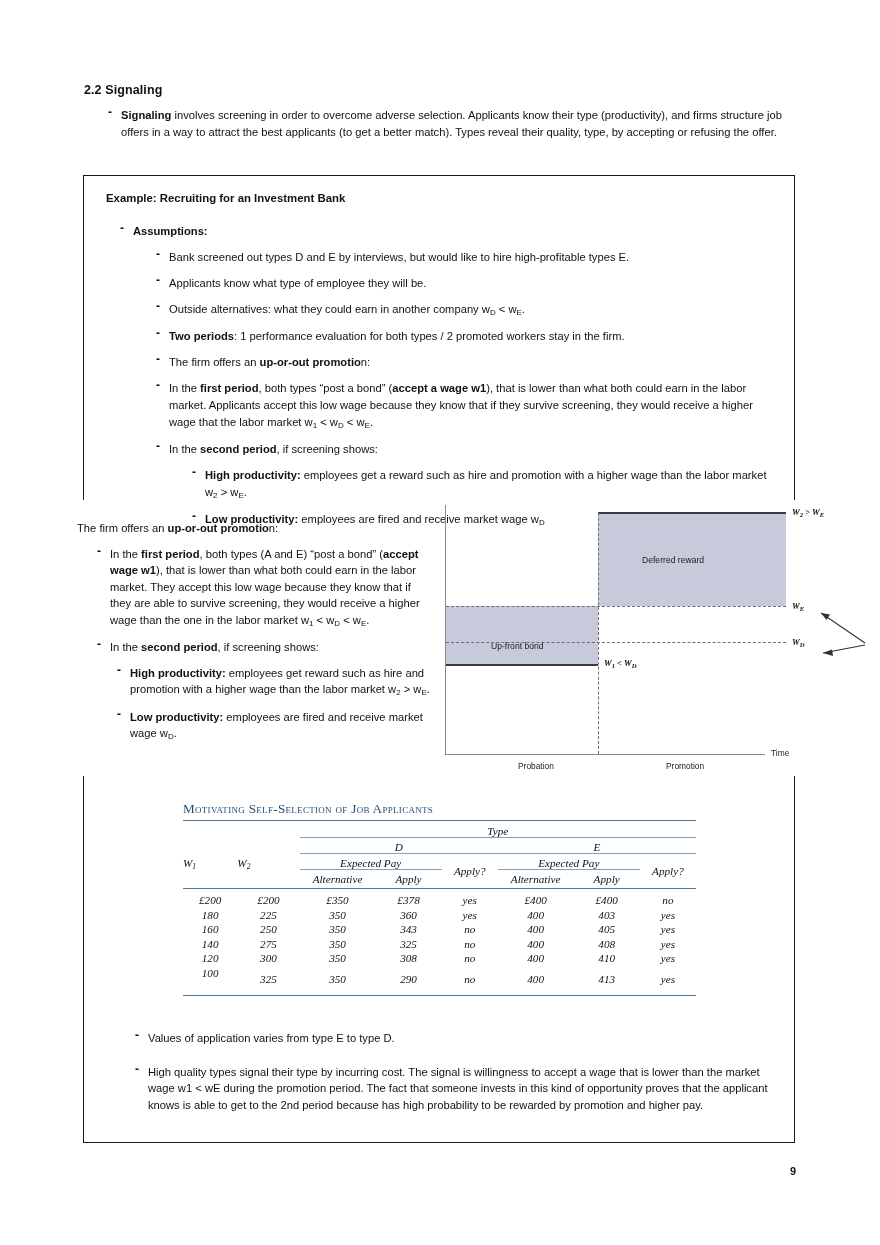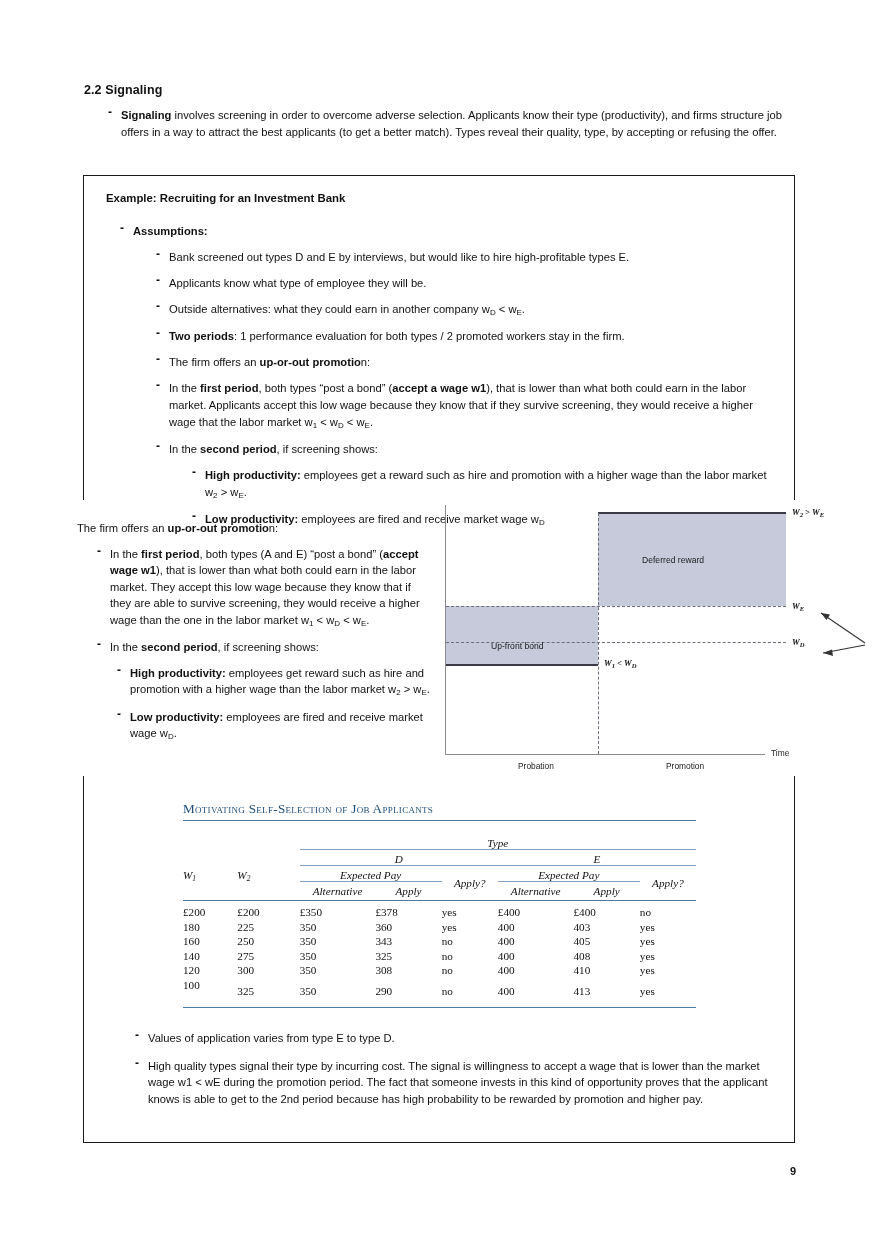--- a/index.html
+++ b/index.html
@@ -79,21 +79,21 @@
   }
   table.data{
     border-collapse:collapse;width:513px;
     font-family:"Liberation Serif",serif;font-size:11.2px;color:#111;
   }
   table.data td,table.data th{padding:0;font-weight:normal;}
   .r-top{border-top:1.6px solid #4e7ca1;}
   .r-bot{border-bottom:1.6px solid #4e7ca1;}
   .u-thin{border-bottom:1px solid #7fa3c0;}
   .hc{text-align:center;font-style:italic;}
-  .num{line-height:14.5px;}
+  .num{text-align:center;line-height:14.5px;font-style:italic;}
   .w-hd{font-style:italic;text-align:left;padding-left:2px;}
   .w-hd sub{font-size:7.5px;font-style:italic;}
   .sp{height:4px;}
 
   
   .botcol{
     position:absolute;left:135px;top:1030px;width:650px;
     font-size:11.2px;line-height:16.5px;
   }
   .pageno{
@@ -189,21 +189,21 @@
           <col style="width:62px">
         <col style="width:82px">
           <col style="width:76px">
           <col style="width:62px">
       </colgroup>
       <tbody>
 
         <tr class="r-top">
           <td></td>
             <td></td>
-          <td class="hc u-thin" colspan="6" style="padding-top:16px;">Type</td>
+          <td class="hc u-thin" colspan="6" style="padding-top:4px;">Type</td>
         </tr>
 
         <tr>
           <td class="w-hd" rowspan="3">W<sub>1</sub></td>
           <td class="w-hd" rowspan="3">W<sub>2</sub></td>
           <td class="hc u-thin" colspan="3" style="padding-top:3px;">D</td>
           <td class="hc u-thin" colspan="3" style="padding-top:3px;">E</td>
         </tr>
 
         <tr>
@@ -282,18 +282,18 @@
           <td class="num" style="padding-bottom:3px;">no</td>
           <td class="num" style="padding-bottom:3px;">400</td>
           <td class="num" style="padding-bottom:3px;">413</td>
           <td class="num" style="padding-bottom:3px;">yes</td>
         </tr>
       </tbody>
     </table>
   </div>
 
   <div class="botcol">
-    <div class="bul" style="margin-bottom:11px;">Values of application varies from type E to type D.</div>
+    <div class="bul" style="margin-bottom:17px;">Values of application varies from type E to type D.</div>
     <div class="bul">High quality types signal their type by incurring cost. The signal is willingness to accept a wage that is lower than the market wage w1 &lt; wE during the promotion period. The fact that someone invests in this kind of opportunity proves that the applicant knows is able to get to the 2nd period because has high probability to be rewarded by promotion and higher pay.</div>
   </div>
 
   <div class="pageno">9</div>
 </div>
 
 </body></html>

